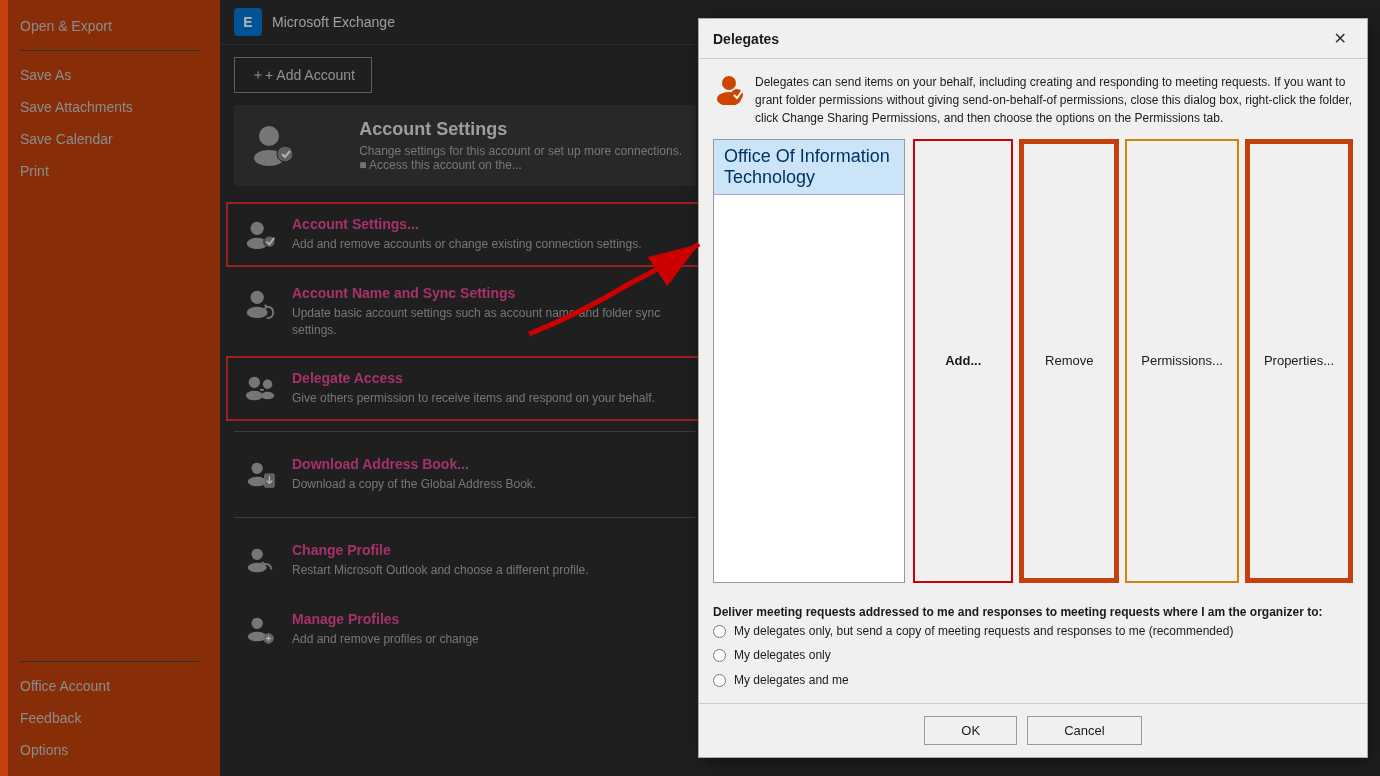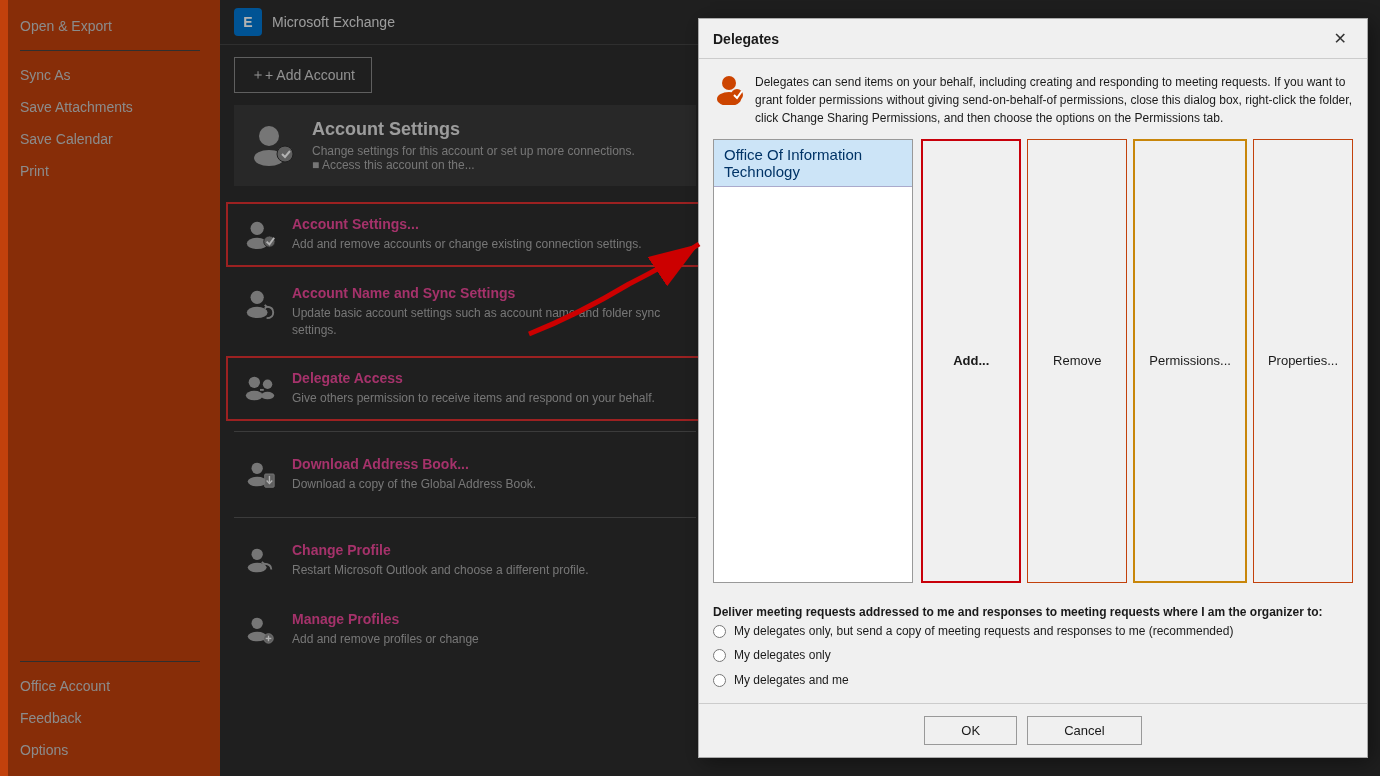--- a/index.html
+++ b/index.html
@@ -88,20 +88,21 @@
     }
 
     
     .account-settings-card {
       background: #3a3a3a;
       margin: 0 14px 14px 14px;
       padding: 14px;
       display: flex;
       gap: 14px;
       align-items: flex-start;
+      justify-content: space-between;
     }
     .acct-settings-icon {
       width: 50px;
       height: 50px;
       display: flex;
       align-items: center;
       justify-content: center;
       flex-shrink: 0;
     }
     .acct-settings-icon svg { width: 48px; height: 48px; }
@@ -235,36 +236,36 @@
       flex-direction: column;
     }
     .delegates-list {
       flex: 1;
       border: 1px solid #999;
       background: white;
       min-height: 150px;
     }
     .delegate-item {
       padding: 6px 10px;
-      font-size: 15px;
+      font-size: 18px;
       background: #cce4f7;
       color: #003366;
       border-bottom: 1px solid #aac;
     }
 
     .delegates-buttons {
       display: flex;
       gap: 6px;
       justify-content: flex-start;
     }
     .dialog-btn {
       padding: 5px 14px;
       font-size: 13px;
       background: #f0f0f0;
-      border: 1px solid #c2410c;
+      border: 5px solid #c2410c;
       cursor: pointer;
       min-width: 100px;
       color: #1a1a1a;
     }
     .dialog-btn.highlighted-btn {
       border: 2px solid #c8860a;
       background: #f0f0f0;
     }
     .dialog-btn.add-btn {
       border: 2px solid #c8000a;
@@ -327,21 +328,21 @@
   </style>
 </head>
 <body>
 
 <div class="sidebar">
   <div class="sidebar-item">
     <span>Open &amp; Export</span>
   </div>
   <hr class="sidebar-divider">
   <div class="sidebar-item">
-    <span>Sync As</span>
+    <span>Save As</span>
   </div>
   <div class="sidebar-item">
     <span>Save Attachments</span>
   </div>
   <div class="sidebar-item">
     <span>Save Calendar</span>
   </div>
   <div class="sidebar-item">
     <span>Print</span>
   </div>

